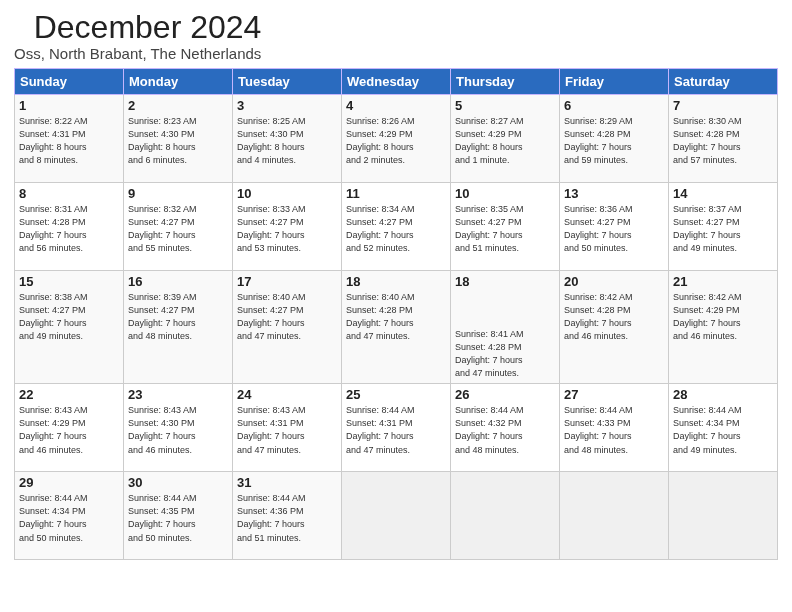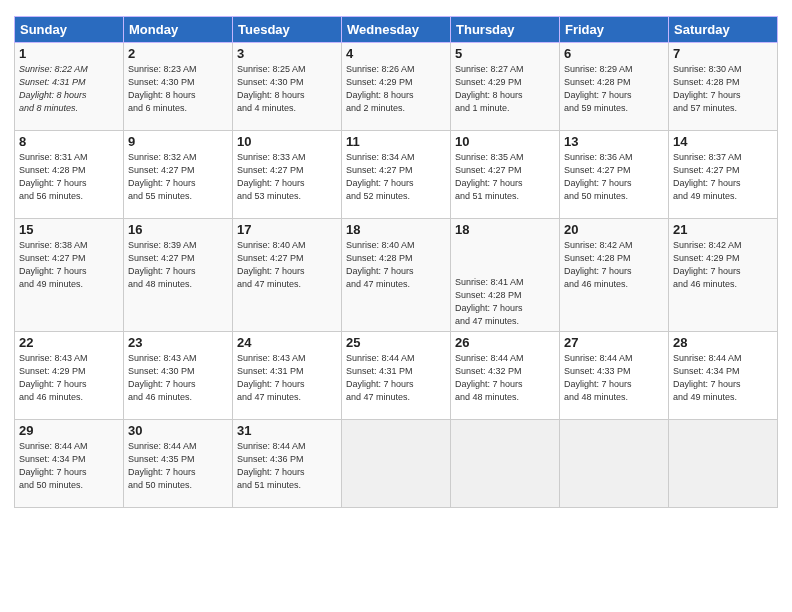--- a/index.html
+++ b/index.html
@@ -102,39 +102,43 @@
     }
     .empty-cell {
       background: #f0f0f0 !important;
     }
   </style>
 </head>
 <body>
 
 <div class="page">
   <div class="header">
+    <div class="title-block">
+      <div class="month-title">December 2024</div>
+      <div class="subtitle">Oss, North Brabant, The Netherlands</div>
+    </div>
   </div>
 
   <table class="calendar">
     <thead>
       <tr>
         <th>Sunday</th>
         <th>Monday</th>
         <th>Tuesday</th>
         <th>Wednesday</th>
         <th>Thursday</th>
         <th>Friday</th>
         <th>Saturday</th>
       </tr>
     </thead>
     <tbody id="calendar-body">
     <tr>
           <td>
             <span class="day-num">1</span>
-            <div class="day-info" style="white-space: pre-line; font-style: italic;">Sunrise: 8:22 AM
+            <div class="day-info" style="white-space: pre-line;">Sunrise: 8:22 AM
 Sunset: 4:31 PM
 Daylight: 8 hours
 and 8 minutes.</div>
           </td>
           <td>
             <span class="day-num">2</span>
             <div class="day-info" style="white-space: pre-line;">Sunrise: 8:23 AM
 Sunset: 4:30 PM
 Daylight: 8 hours
 and 6 minutes.</div>

